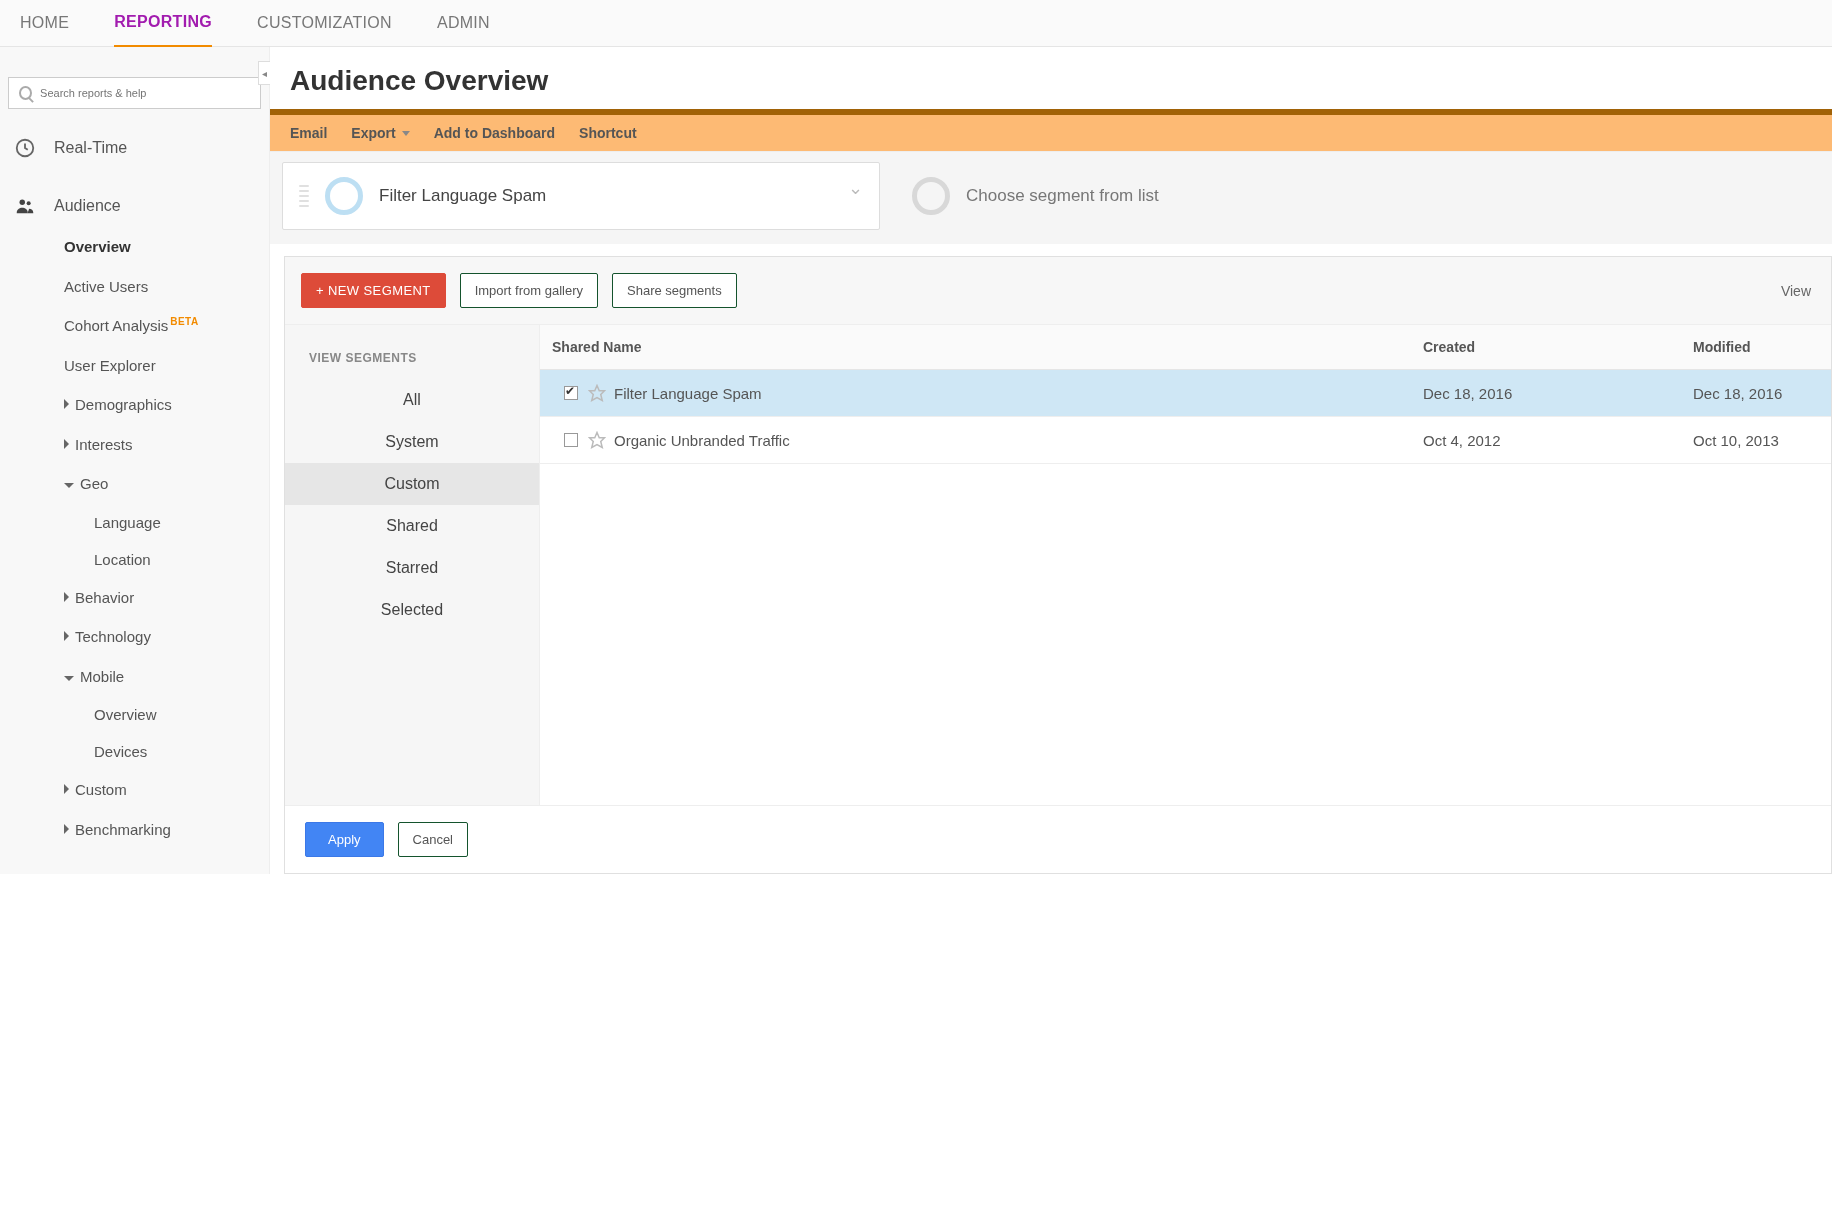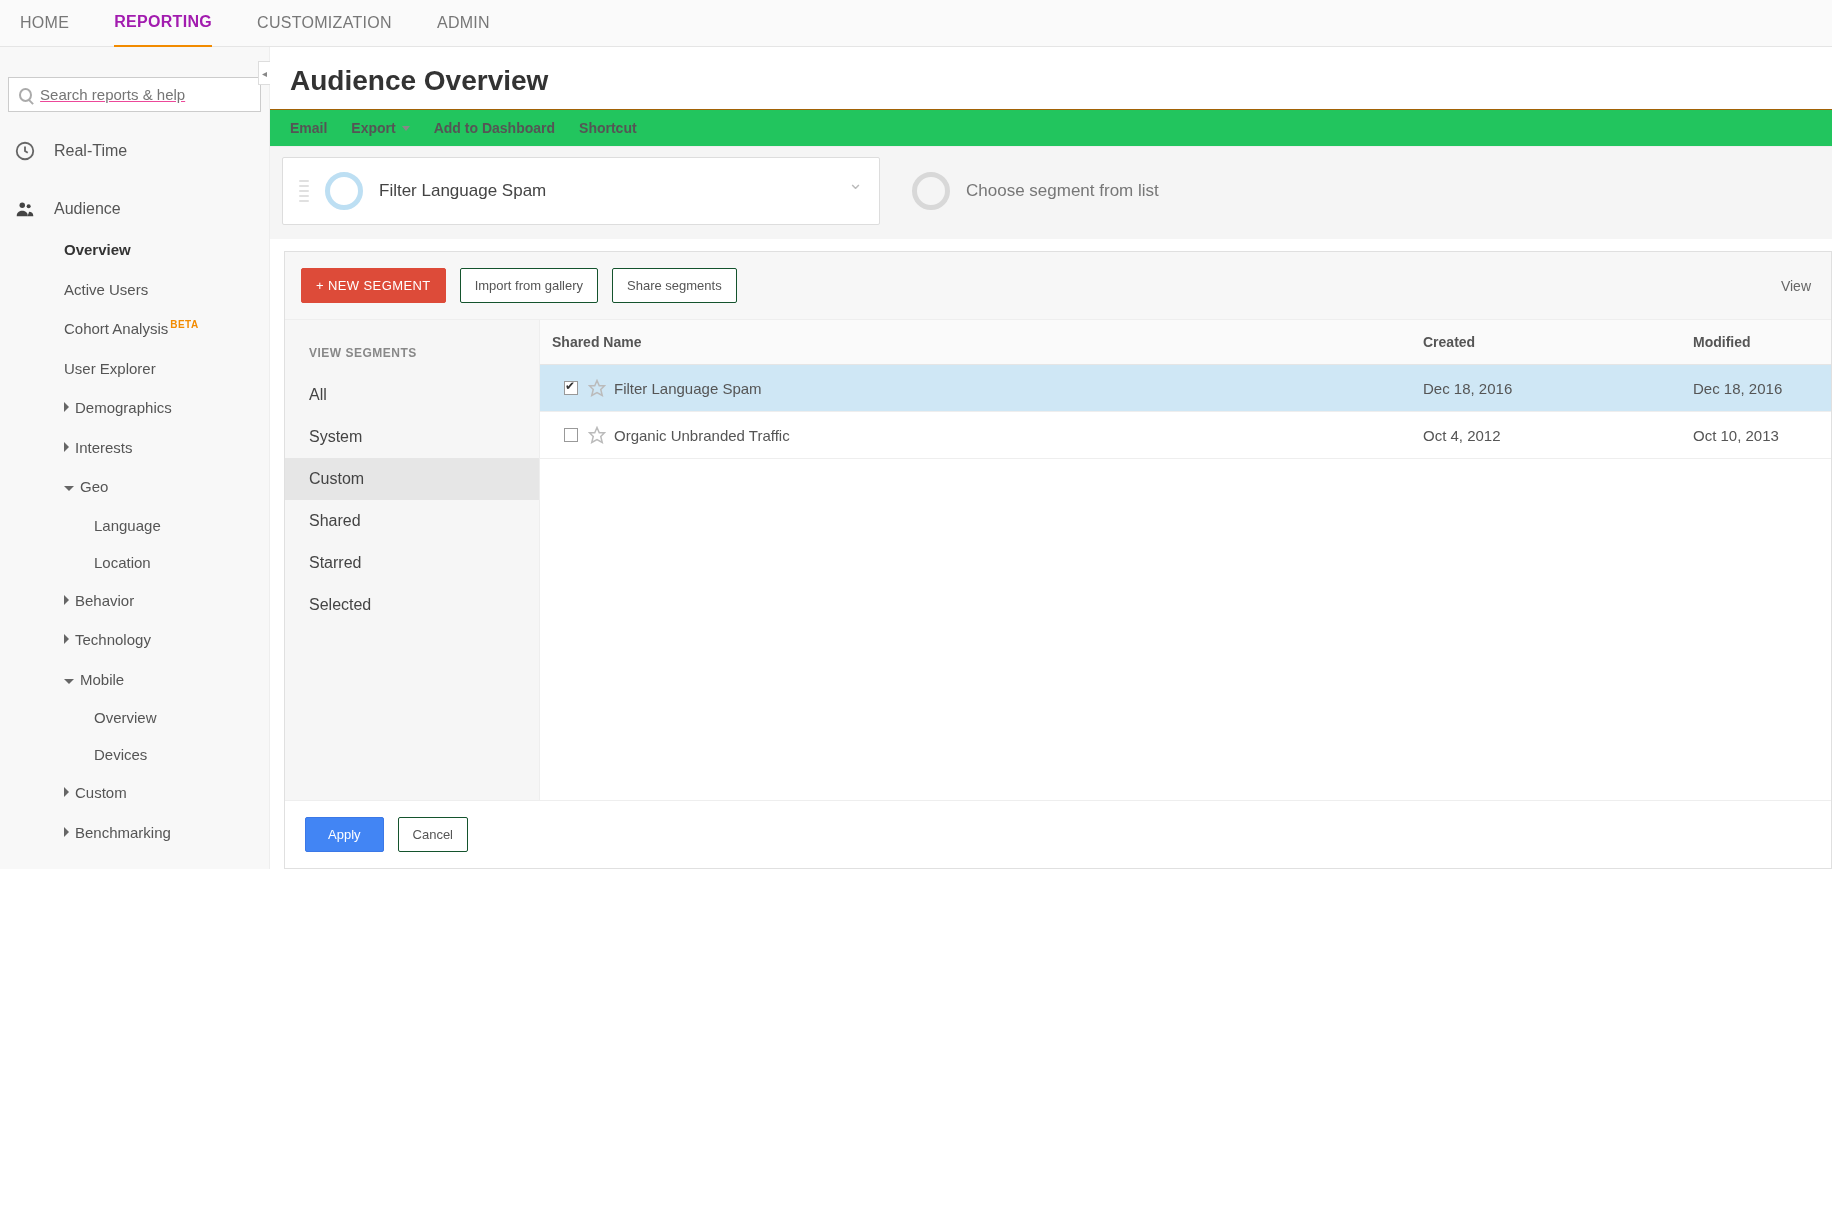--- a/index.html
+++ b/index.html
@@ -11,39 +11,39 @@
 .topnav a.active { color: #a21caf; border-bottom: 3px solid #f28b00; font-weight: 700; }
 
 
 .wrap { display: flex; }
 .sidebar { width: 270px; flex-shrink: 0; padding: 10px 0 0 0; position: relative; background:#f8f8f8; border-right:1px solid #eee;}
 .collapse-handle { position:absolute; top:14px; right:-1px; width:12px; height:24px; background:#fff; border:1px solid #ddd; border-right:none; color:#888; font-size:10px; display:flex; align-items:center; justify-content:center; cursor:pointer;}
 .content { flex: 1; min-width:0; }
 
 
 .searchbox { display:flex; align-items:center; gap:8px; margin: 20px 8px 10px 8px; padding: 8px 10px; border:1px solid #ccc; background:#fff; }
-.searchbox input { border:none; outline:none; font-size:15px; color:#ec4899; width:100%;text-decoration:underline; }
+.searchbox input { border:none; outline:none; font-size:11px; color:#ec4899; width:100%; }
 .search-icon { width:14px; height:14px; border:2px solid #aaa; border-radius:50%; position:relative; }
 .search-icon::after { content:""; position:absolute; width:6px; height:2px; background:#aaa; transform:rotate(45deg); bottom:-3px; right:-4px; }
 
 
 .nav-section { padding: 8px 0; }
 .nav-item { display:flex; align-items:center; gap:18px; padding: 10px 14px; cursor:pointer; color:#555; font-size:16px; }
 .nav-item .icon { width:22px; height:22px; display:flex; align-items:center; justify-content:center; color:#666; }
 .nav-sub { padding: 4px 0 4px 64px; font-size:15px; color:#555; cursor:pointer; line-height:2.1; }
 .nav-sub.bold { font-weight:700; color:#333; }
 .nav-sub2 { padding: 2px 0 2px 94px; font-size:15px; color:#555; cursor:pointer; line-height:2.2; }
 .nav-sub .caret, .nav-sub2 .caret { display:inline-block; width:0; height:0; border-top:5px solid transparent; border-bottom:5px solid transparent; border-left:5px solid #666; margin-right:6px; vertical-align:1px; }
 .nav-sub .caret.open { border-left:5px solid transparent; border-right:5px solid transparent; border-top:5px solid #666; border-bottom:none; }
 .beta { color:#f28b00; font-size:10px; font-weight:700; vertical-align:super; margin-left:2px; letter-spacing:0.5px; }
 
 
 .page-title-bar { padding: 18px 20px 12px 20px; background:#fff; }
 .page-title { font-size:28px; font-weight:700; color:#333; }
-.toolbar { display:flex; align-items:center; gap:24px; padding: 10px 20px; background:#22c55e; border-top:1px solid #a16207; border-bottom:1px solid #eee; font-size:14px; font-weight:700; color:#555; }
+.toolbar { display:flex; align-items:center; gap:24px; padding: 10px 20px; background:#fdba74; border-top:6px solid #a16207; border-bottom:1px solid #eee; font-size:14px; font-weight:700; color:#555; }
 .toolbar span { cursor:pointer; }
 .toolbar .drop::after { content:""; display:inline-block; margin-left:6px; width:0; height:0; border-left:4px solid transparent; border-right:4px solid transparent; border-top:5px solid #888; vertical-align:2px; }
 
 
 .segments-row { display:flex; gap:16px; padding: 10px 12px 14px 12px; background:#f5f5f5; }
 .segment-chip { flex:1; max-width:598px; background:#fff; border:1px solid #ddd; border-radius:2px; padding: 14px 16px; display:flex; align-items:center; gap:16px; position:relative; }
 .chip-handle { width:10px; display:flex; flex-direction:column; gap:3px; }
 .chip-handle span { height:2px; background:#e0e0e0; border-radius:1px; }
 .chip-ring { width:38px; height:38px; border-radius:50%; border:5px solid #bddff3; }
 .chip-ring.grey { border-color:#d8d8d8; }
@@ -56,21 +56,21 @@
 .panel-toolbar { display:flex; align-items:center; gap:14px; padding: 16px 16px; border-bottom:1px solid #eee; background:#f7f7f7; }
 .btn { padding: 9px 14px; font-size:13px; font-weight:400; border:1px solid #14532d; background:#fff; color:#555; cursor:pointer; border-radius:2px;}
 .btn.red { background:#dd4b39; border-color:#dd4b39; color:#fff; letter-spacing:0.4px; }
 .btn.blue { background:#4285f4; border-color:#3b78e7; color:#fff; padding:9px 22px; }
 .panel-toolbar .spacer { flex:1; }
 .panel-toolbar .viewlink { color:#666; font-size:14px; cursor:pointer; margin-right:4px;}
 
 .panel-body { display:flex; min-height:480px; }
 .panel-side { width:255px; background:#f6f6f6; border-right:1px solid #eee; padding:18px 0; }
 .panel-side-title { font-size:12px; color:#888; font-weight:700; letter-spacing:0.5px; padding: 8px 24px 14px 24px; }
-.panel-side-item { padding: 12px 24px; font-size:16px; color:#444; cursor:pointer; }
+.panel-side-item { padding: 12px 24px; font-size:16px; color:#444; cursor:pointer;text-align:center; }
 .panel-side-item.active { background:#e6e6e6; }
 
 .panel-table { flex:1; }
 .thead { display:flex; border-bottom:1px solid #e5e5e5; background:#fafafa; color:#555; font-weight:700; font-size:14px; }
 .th, .td { padding: 14px 12px; }
 .th.name, .td.name { flex: 1 1 370px; }
 .th.created, .td.created { width: 270px; }
 .th.modified, .td.modified { width: 150px; }
 .trow { display:flex; align-items:center; border-bottom:1px solid #eee; font-size:15px; color:#555; }
 .trow.selected { background:#cfe7f5; }

